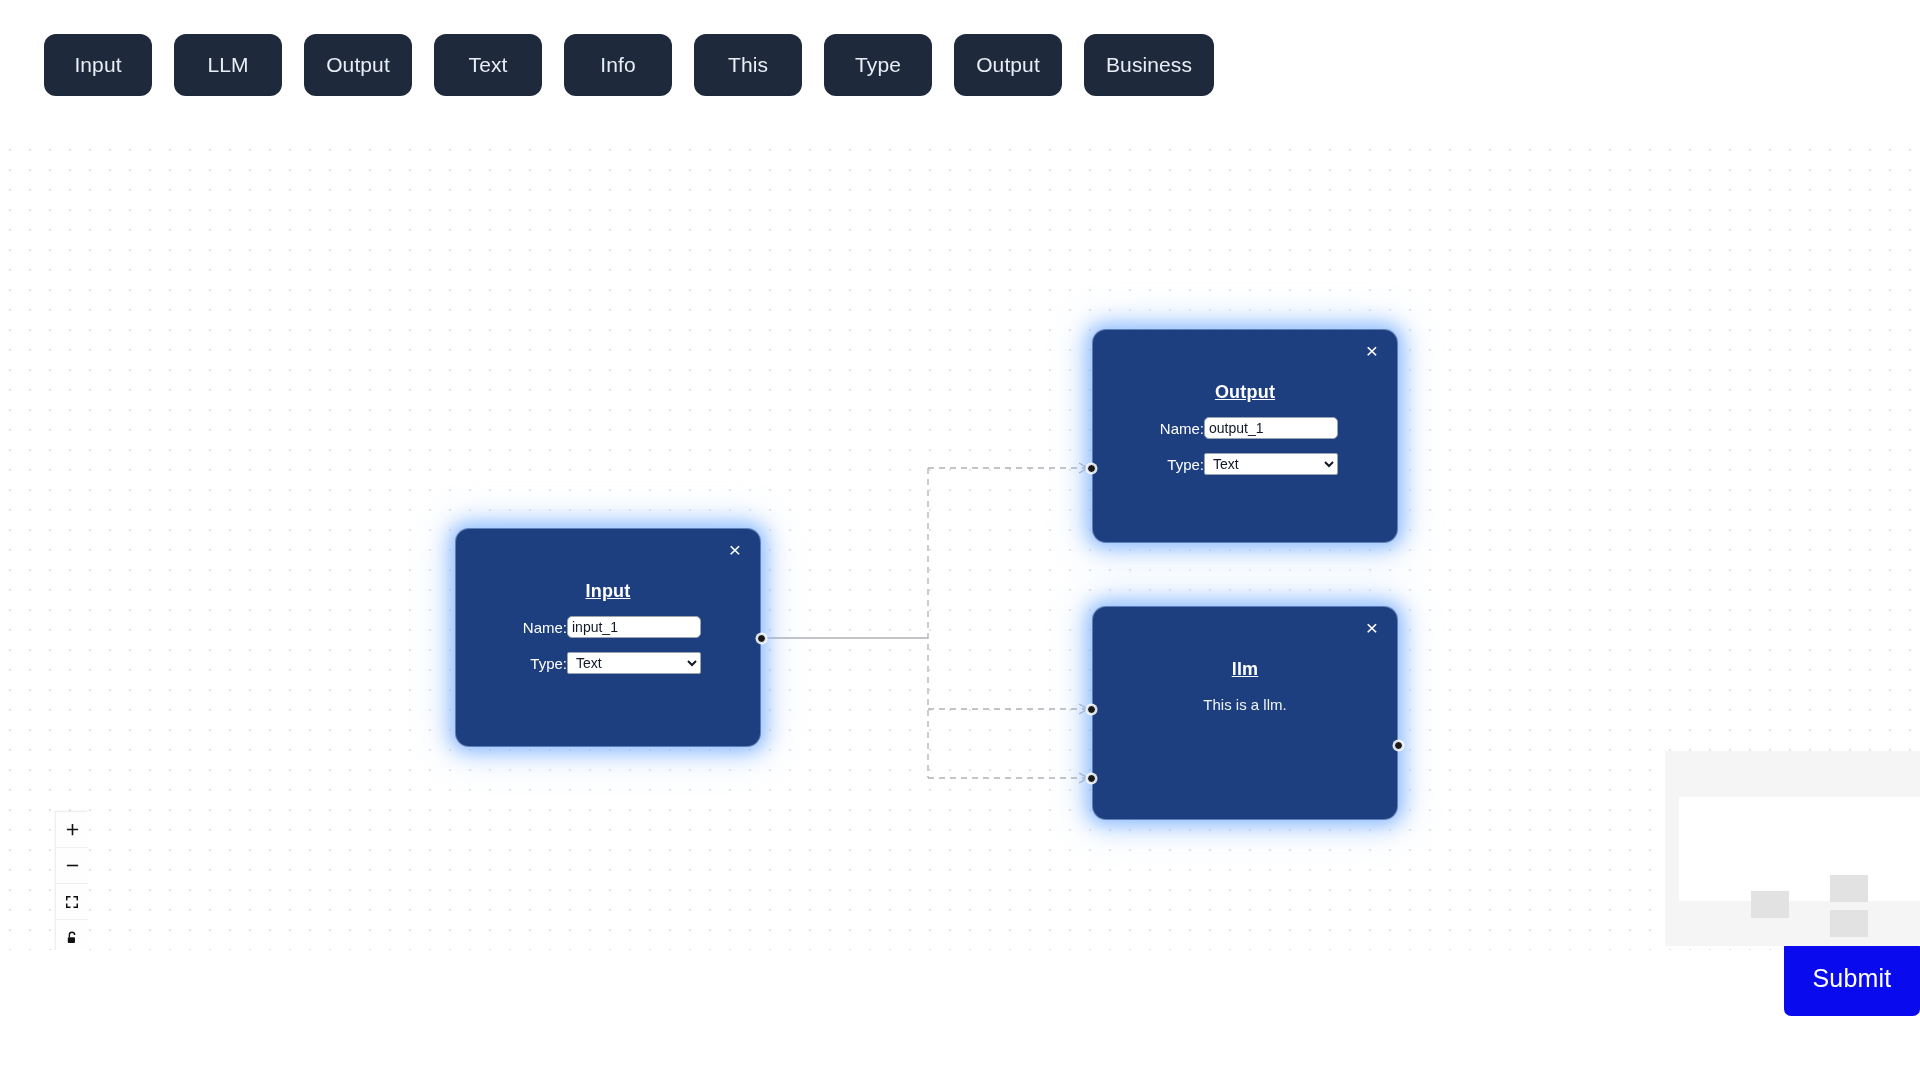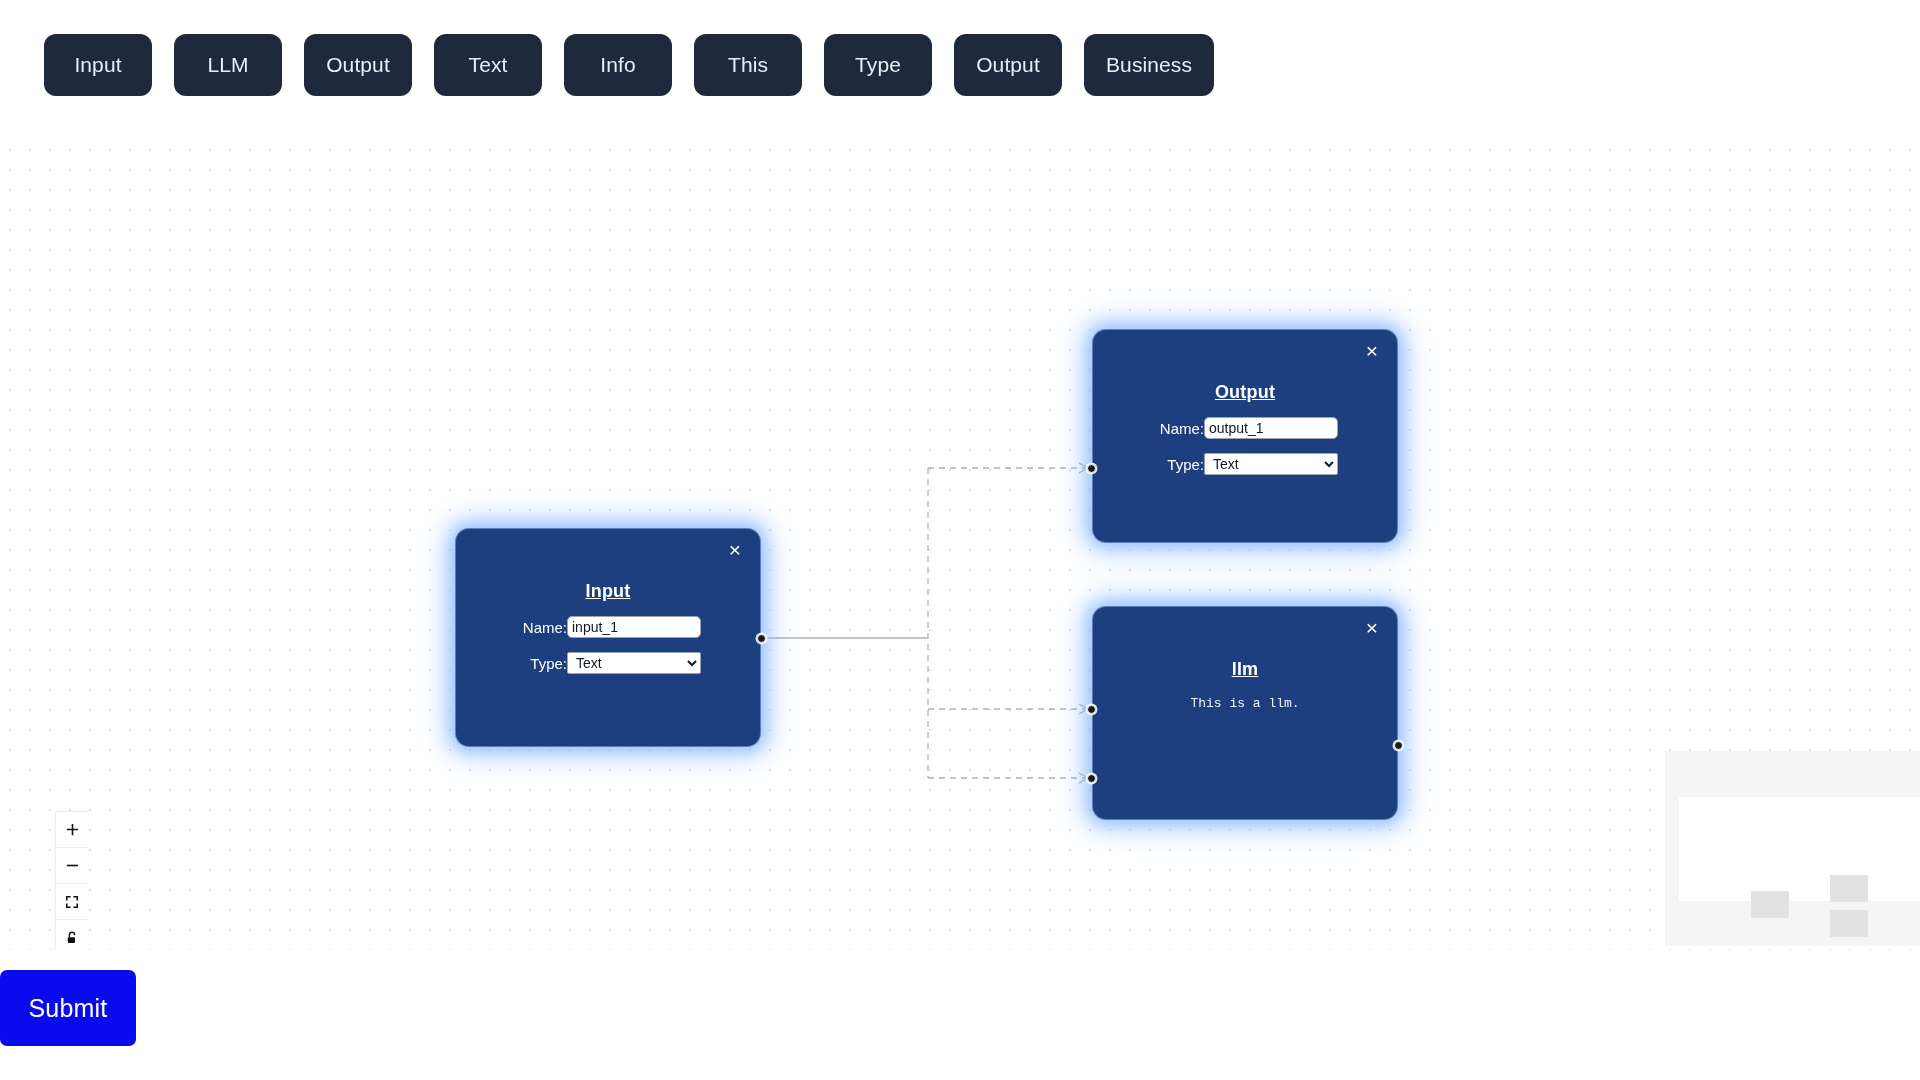--- a/index.html
+++ b/index.html
@@ -116,24 +116,23 @@
     border: 1px solid #9aa3ae;
     border-radius: 2px;
     height: 22px;
     width: 134px;
     padding: 0 4px;
     outline: none;
     cursor: pointer;
   }
   .node-text {
     text-align: center;
-    font-size: 13px;
+    font-size: 15px;
     margin-top: 16px;
     color: #f1f5fb;
-    font-family: Liberation Mono, monospace;
   }
   .node-close {
     position: absolute;
     top: 9px; right: 13px;
     width: 24px; height: 24px;
     border: none;
     background: transparent;
     color: #ffffff;
     font-size: 21px;
     line-height: 22px;
@@ -201,24 +200,24 @@
     position: absolute;
     background: #e2e2e2;
   }
   #mm-input  { left: 72px; top: 94px;  width: 38px; height: 27px; }
   #mm-output { left: 151px; top: 78px; width: 38px; height: 27px; }
   #mm-llm    { left: 151px; top: 113px; width: 38px; height: 27px; }
 
   
   .submit-bar {
     position: absolute;
-    left: 0; top: 970px;
-    width: 1920px;
-    display: flex;
-    justify-content: flex-start;
+    left: 0; top: 940px;
+    width: 1920px;
+    display: flex;
+    justify-content: flex-end;
   }
   .submit-btn {
     background: #0a0aee;
     color: #ffffff;
     border: none;
     border-radius: 7px;
     width: 136px;
     height: 76px;
     font-size: 25px;
     font-family: "Liberation Sans", sans-serif;

